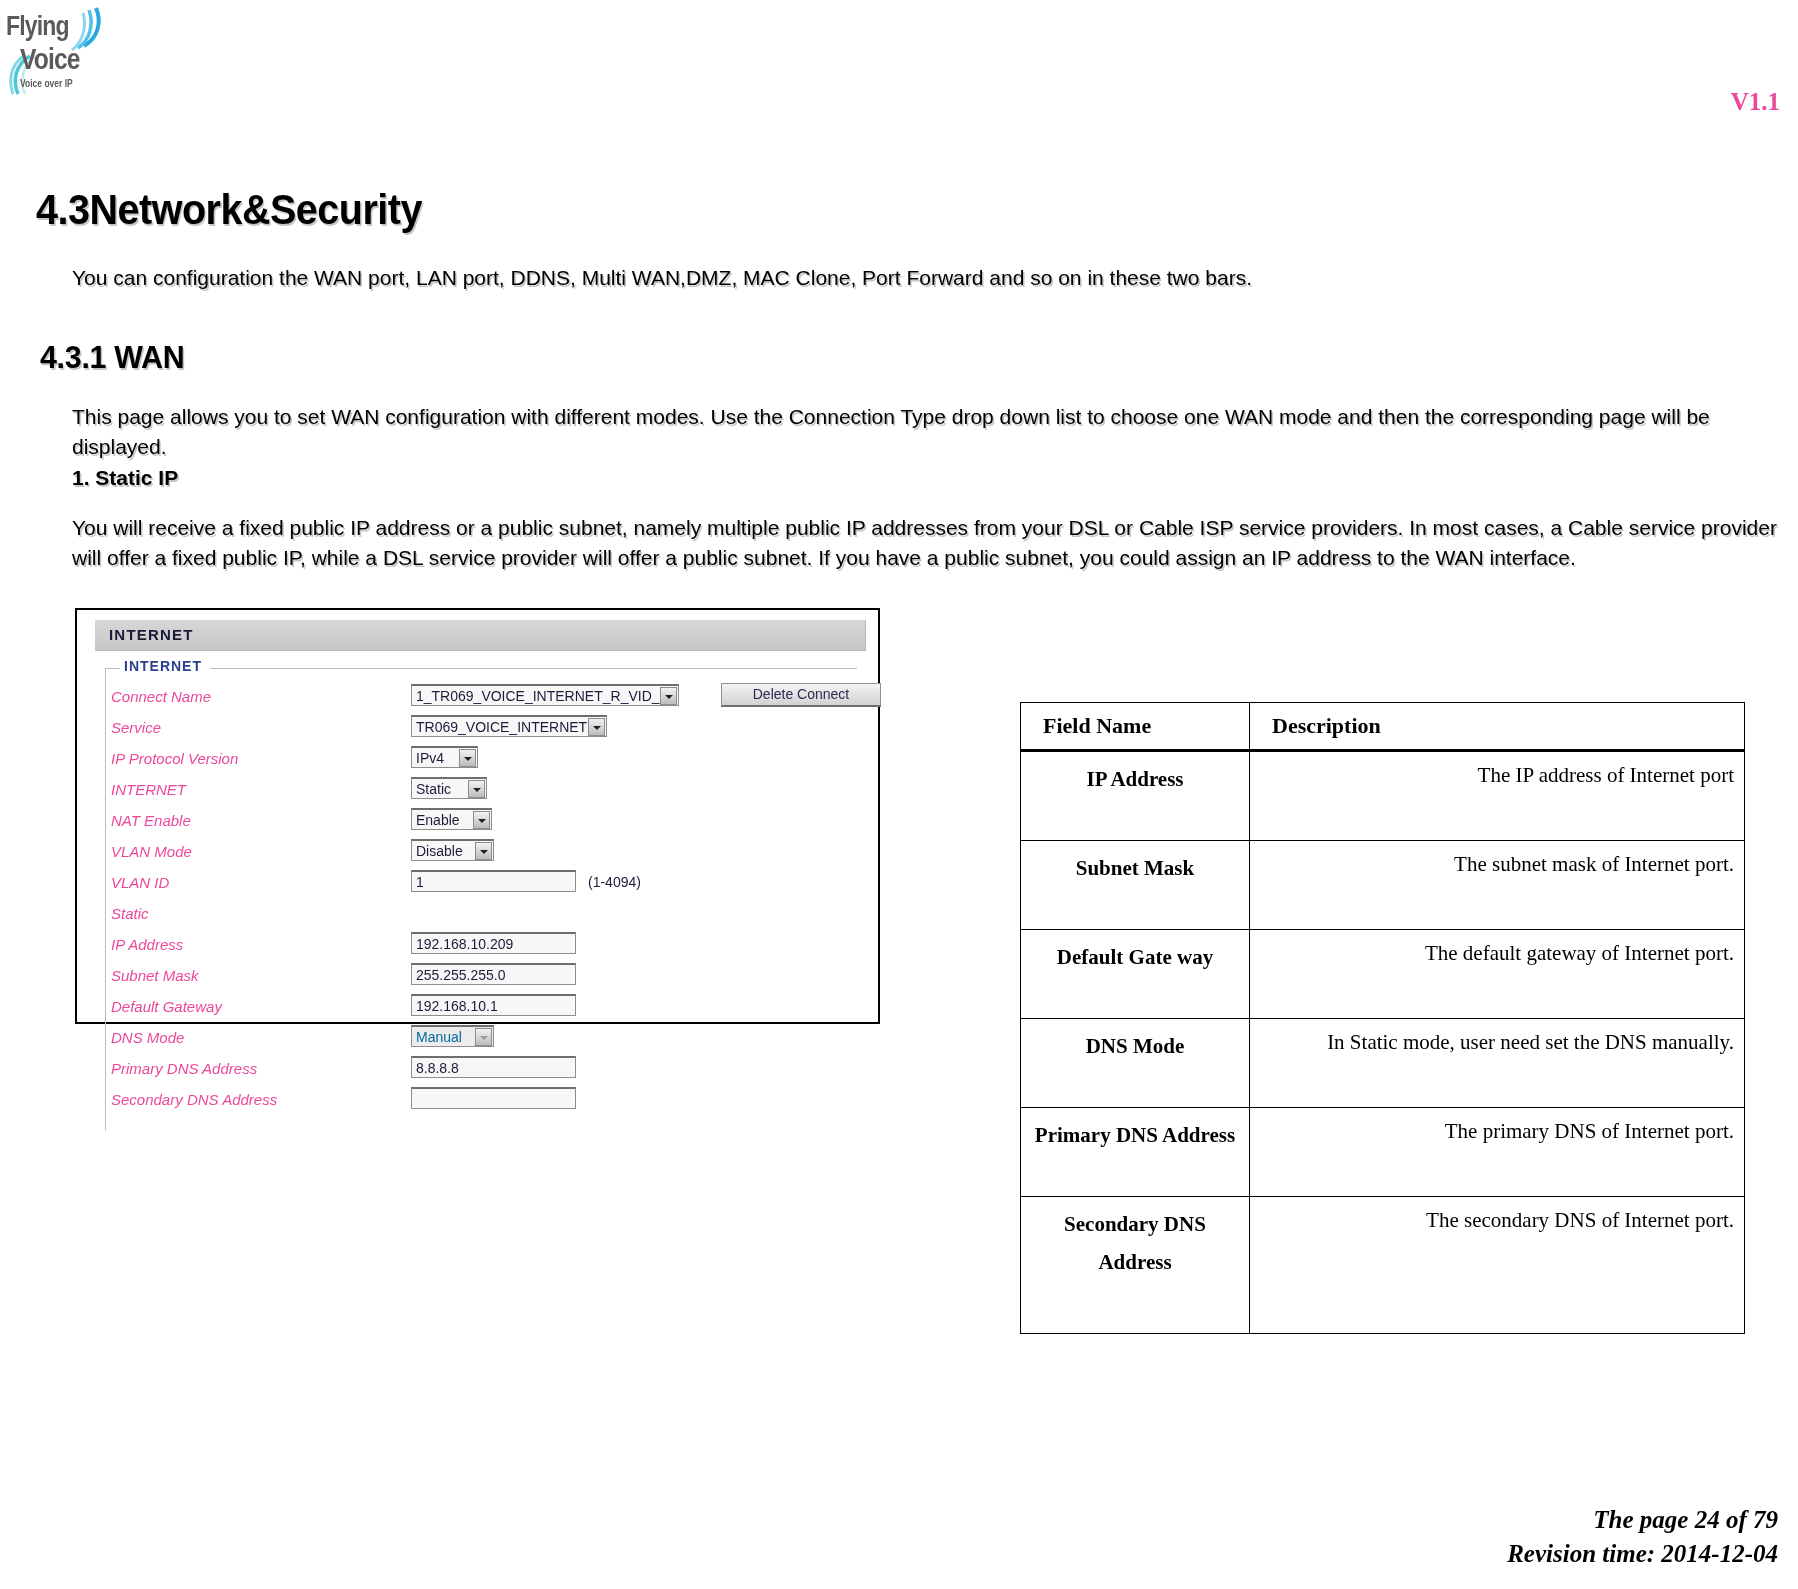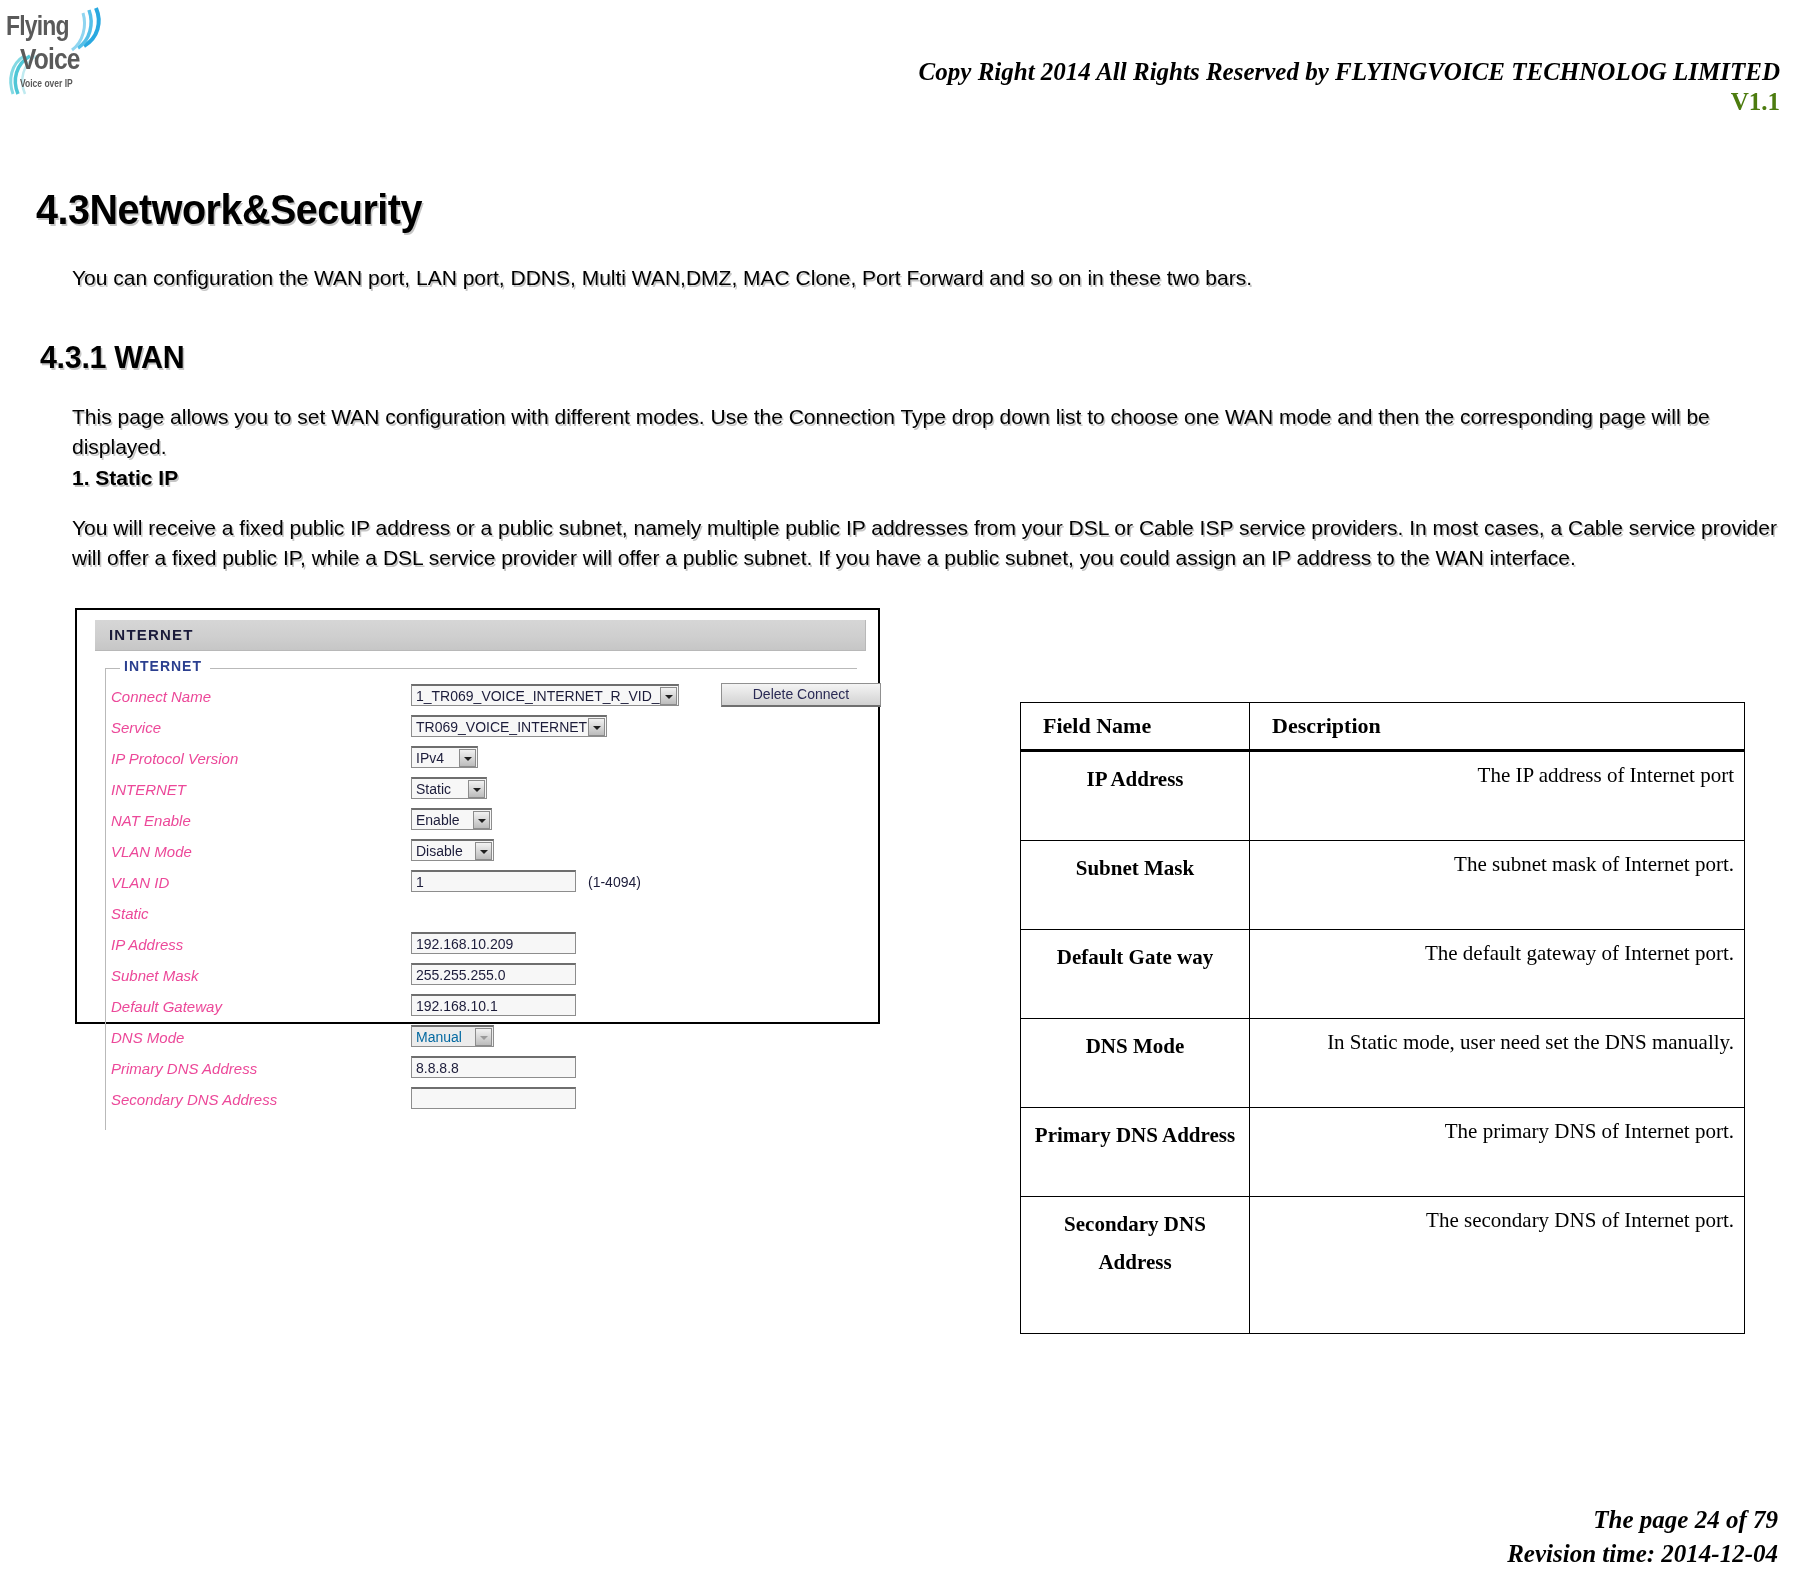--- a/index.html
+++ b/index.html
@@ -74,21 +74,21 @@
     color: #000;
     white-space: nowrap;
   }
   .version-line {
     position: absolute;
     right: 18px;
     top: 88px;
     font-family: "Liberation Serif", serif;
     font-weight: bold;
     font-size: 25px;
-    color: #4d7c0f;
+    color: #ec4899;
   }
 
   
   .h1-title {
     position: absolute;
     left: 36px;
     top: 158px;
     font-family: "Liberation Sans", sans-serif;
     font-weight: bold;
     font-size: 42px;
@@ -339,21 +339,20 @@
       <path d="M66 44 C 77 36, 81 20, 77 7" stroke="#8fd5f0" stroke-width="3" fill="none"></path>
       <path d="M24 50 C 10 58, 6 74, 12 88" stroke="#4fc6d6" stroke-width="3.5" fill="none"></path>
       <path d="M18 50 C 5 58, 2 74, 7 88" stroke="#83d9e3" stroke-width="3" fill="none"></path>
       <path d="M30 50 C 17 58, 13 74, 19 88" stroke="#bfeaf0" stroke-width="2.5" fill="none"></path>
     </svg>
     <div class="logo-flying">Flying</div>
     <div class="logo-voice">Voice</div>
     <div class="logo-tag">Voice over IP</div>
   </div>
 
-  <div class="copyright-line">Copy Right 2014 All Rights Reserved by FLYINGVOICE TECHNOLOG LIMITED</div>
   <div class="version-line">V1.1</div>
 </div>
 
 <h1 class="h1-title">4.3Network&amp;Security</h1>
 <p class="para-intro">You can configuration the WAN port, LAN port, DDNS, Multi WAN,DMZ, MAC Clone, Port Forward and so on in these two bars.</p>
 <h2 class="h2-title">4.3.1 WAN</h2>
 <p class="para-block para-wan">This page allows you to set WAN configuration with different modes. Use the Connection Type drop down list to choose one WAN mode and then the corresponding page will be displayed.</p>
 <div class="list-label">1.  Static IP</div>
 <p class="para-block para-static">You will receive a fixed public IP address or a public subnet, namely multiple public IP addresses from your DSL or Cable ISP service providers. In most cases, a Cable service provider will offer a fixed public IP, while a DSL service provider will offer a public subnet. If you have a public subnet, you could assign an IP address to the WAN interface.</p>
 

